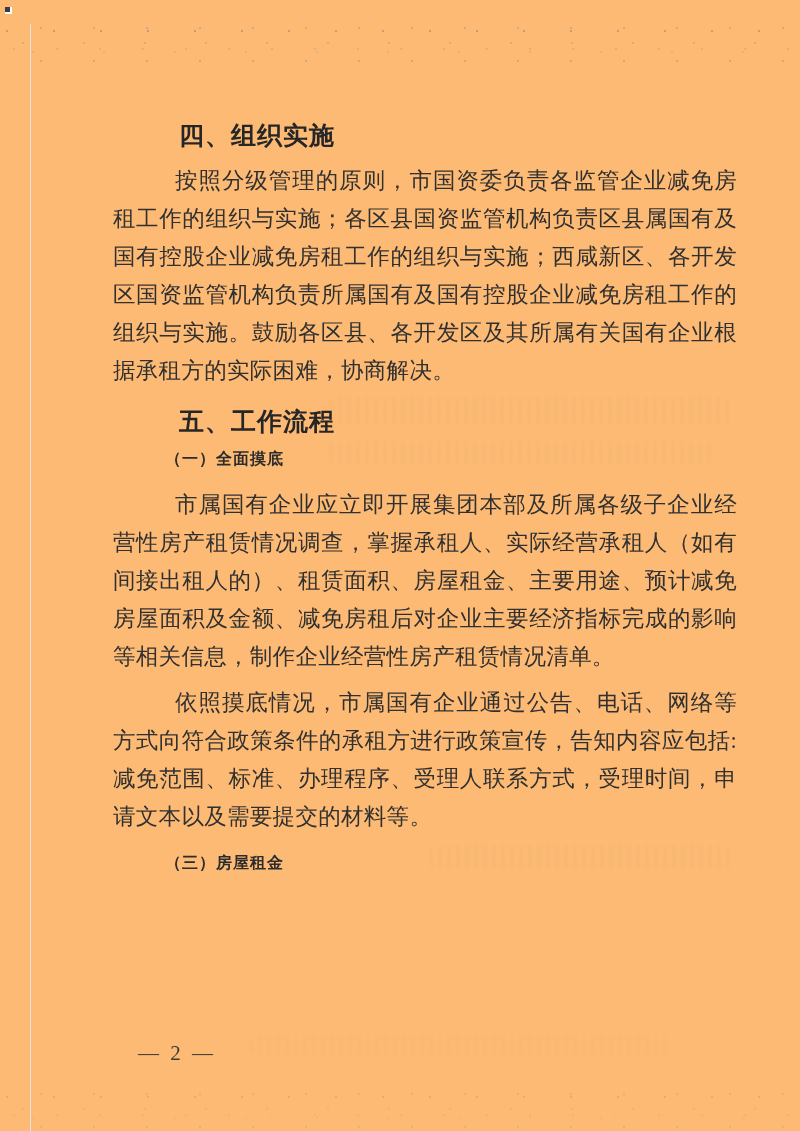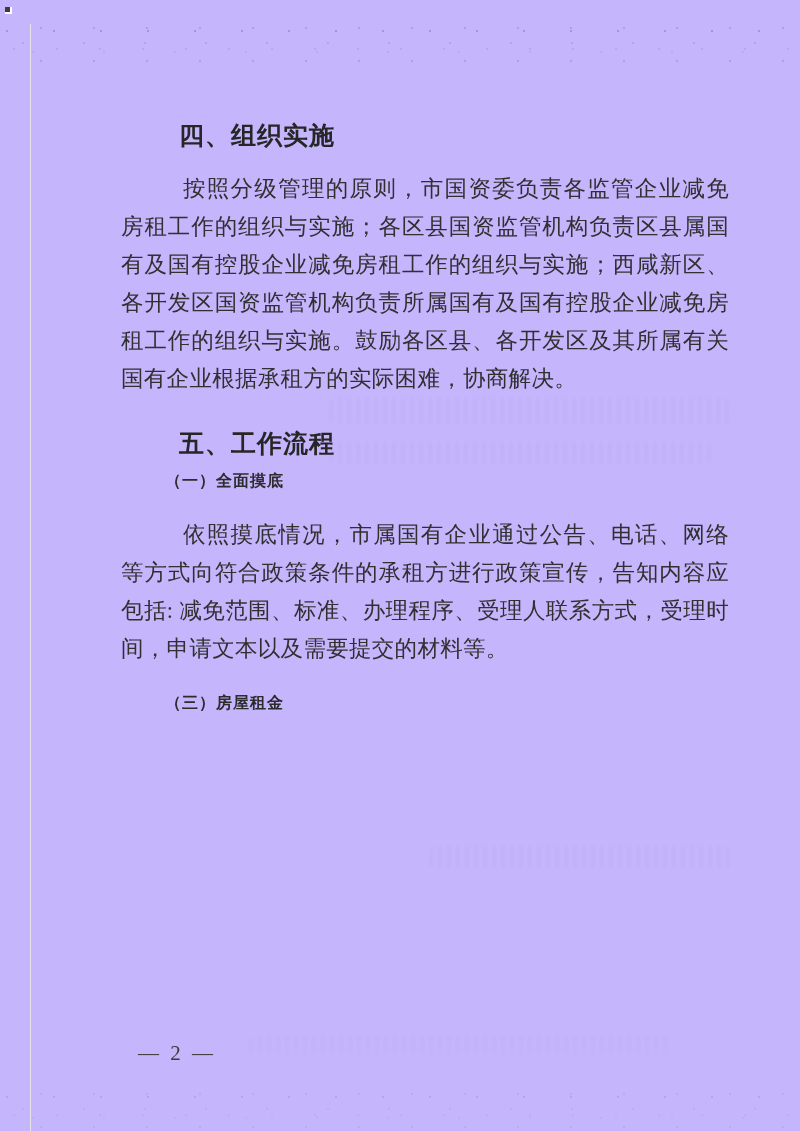--- a/index.html
+++ b/index.html
@@ -4,21 +4,21 @@
 <style>
   html, body {
     margin: 0;
     padding: 0;
     background: #ffffff;
   }
   .sheet {
     position: relative;
     width: 800px;
     height: 1131px;
-    background: #c4b5fd;
+    background: #fdba74;
     overflow: hidden;
     font-family: "Liberation Serif", "DejaVu Serif", serif;
     color: #2e2e2e;
   }
   
   .edge-line {
     position: absolute;
     left: 30px;
     top: 24px;
     width: 1px;
@@ -71,30 +71,30 @@
   }
   .sec-heading {
     margin: 0 0 0 74px;
     font-family: "Liberation Sans", "DejaVu Sans", sans-serif;
     font-weight: 700;
     font-size: 25px;
     line-height: 38px;
     letter-spacing: 1px;
     color: #262626;
   }
-  .sec-heading.with-gap { margin-top: 26px; }
+  .sec-heading.with-gap { margin-top: 12px; }
   .sub-heading {
     margin: 0 0 0 60px;
     font-size: 16px;
     line-height: 38px;
     letter-spacing: 1px;
     color: #2c2c2c;
   }
   .body-para {
-    margin: 16px;
+    margin: 8px;
     font-size: 22.5px;
     line-height: 38px;
     text-indent: 62px;
     text-align: justify;
     text-justify: inter-ideograph;
     letter-spacing: 0.3px;
     color: #303030;
   }
   .page-number {
     position: absolute;
@@ -123,20 +123,21 @@
   <div class="content">
 
     <h2 class="sec-heading">四、组织实施</h2>
 
     <p class="body-para">按照分级管理的原则，市国资委负责各监管企业减免房租工作的组织与实施；各区县国资监管机构负责区县属国有及国有控股企业减免房租工作的组织与实施；西咸新区、各开发区国资监管机构负责所属国有及国有控股企业减免房租工作的组织与实施。鼓励各区县、各开发区及其所属有关国有企业根据承租方的实际困难，协商解决。</p>
 
     <h2 class="sec-heading with-gap">五、工作流程</h2>
 
     <h3 class="sub-heading">（一）全面摸底</h3>
 
+    <p class="body-para">市属国有企业应立即开展集团本部及所属各级子企业经营性房产租赁情况调查，掌握承租人、实际经营承租人（如有间接出租人的）、租赁面积、房屋租金、主要用途、预计减免房屋面积及金额、减免房租后对企业主要经济指标完成的影响等相关信息，制作企业经营性房产租赁情况清单。</p>
 
 
     <p class="body-para">依照摸底情况，市属国有企业通过公告、电话、网络等方式向符合政策条件的承租方进行政策宣传，告知内容应包括: 减免范围、标准、办理程序、受理人联系方式，受理时间，申请文本以及需要提交的材料等。</p>
 
     <h3 class="sub-heading">（三）房屋租金</h3>
 
 
   </div>
 
   <div class="page-number">— 2 —</div>

